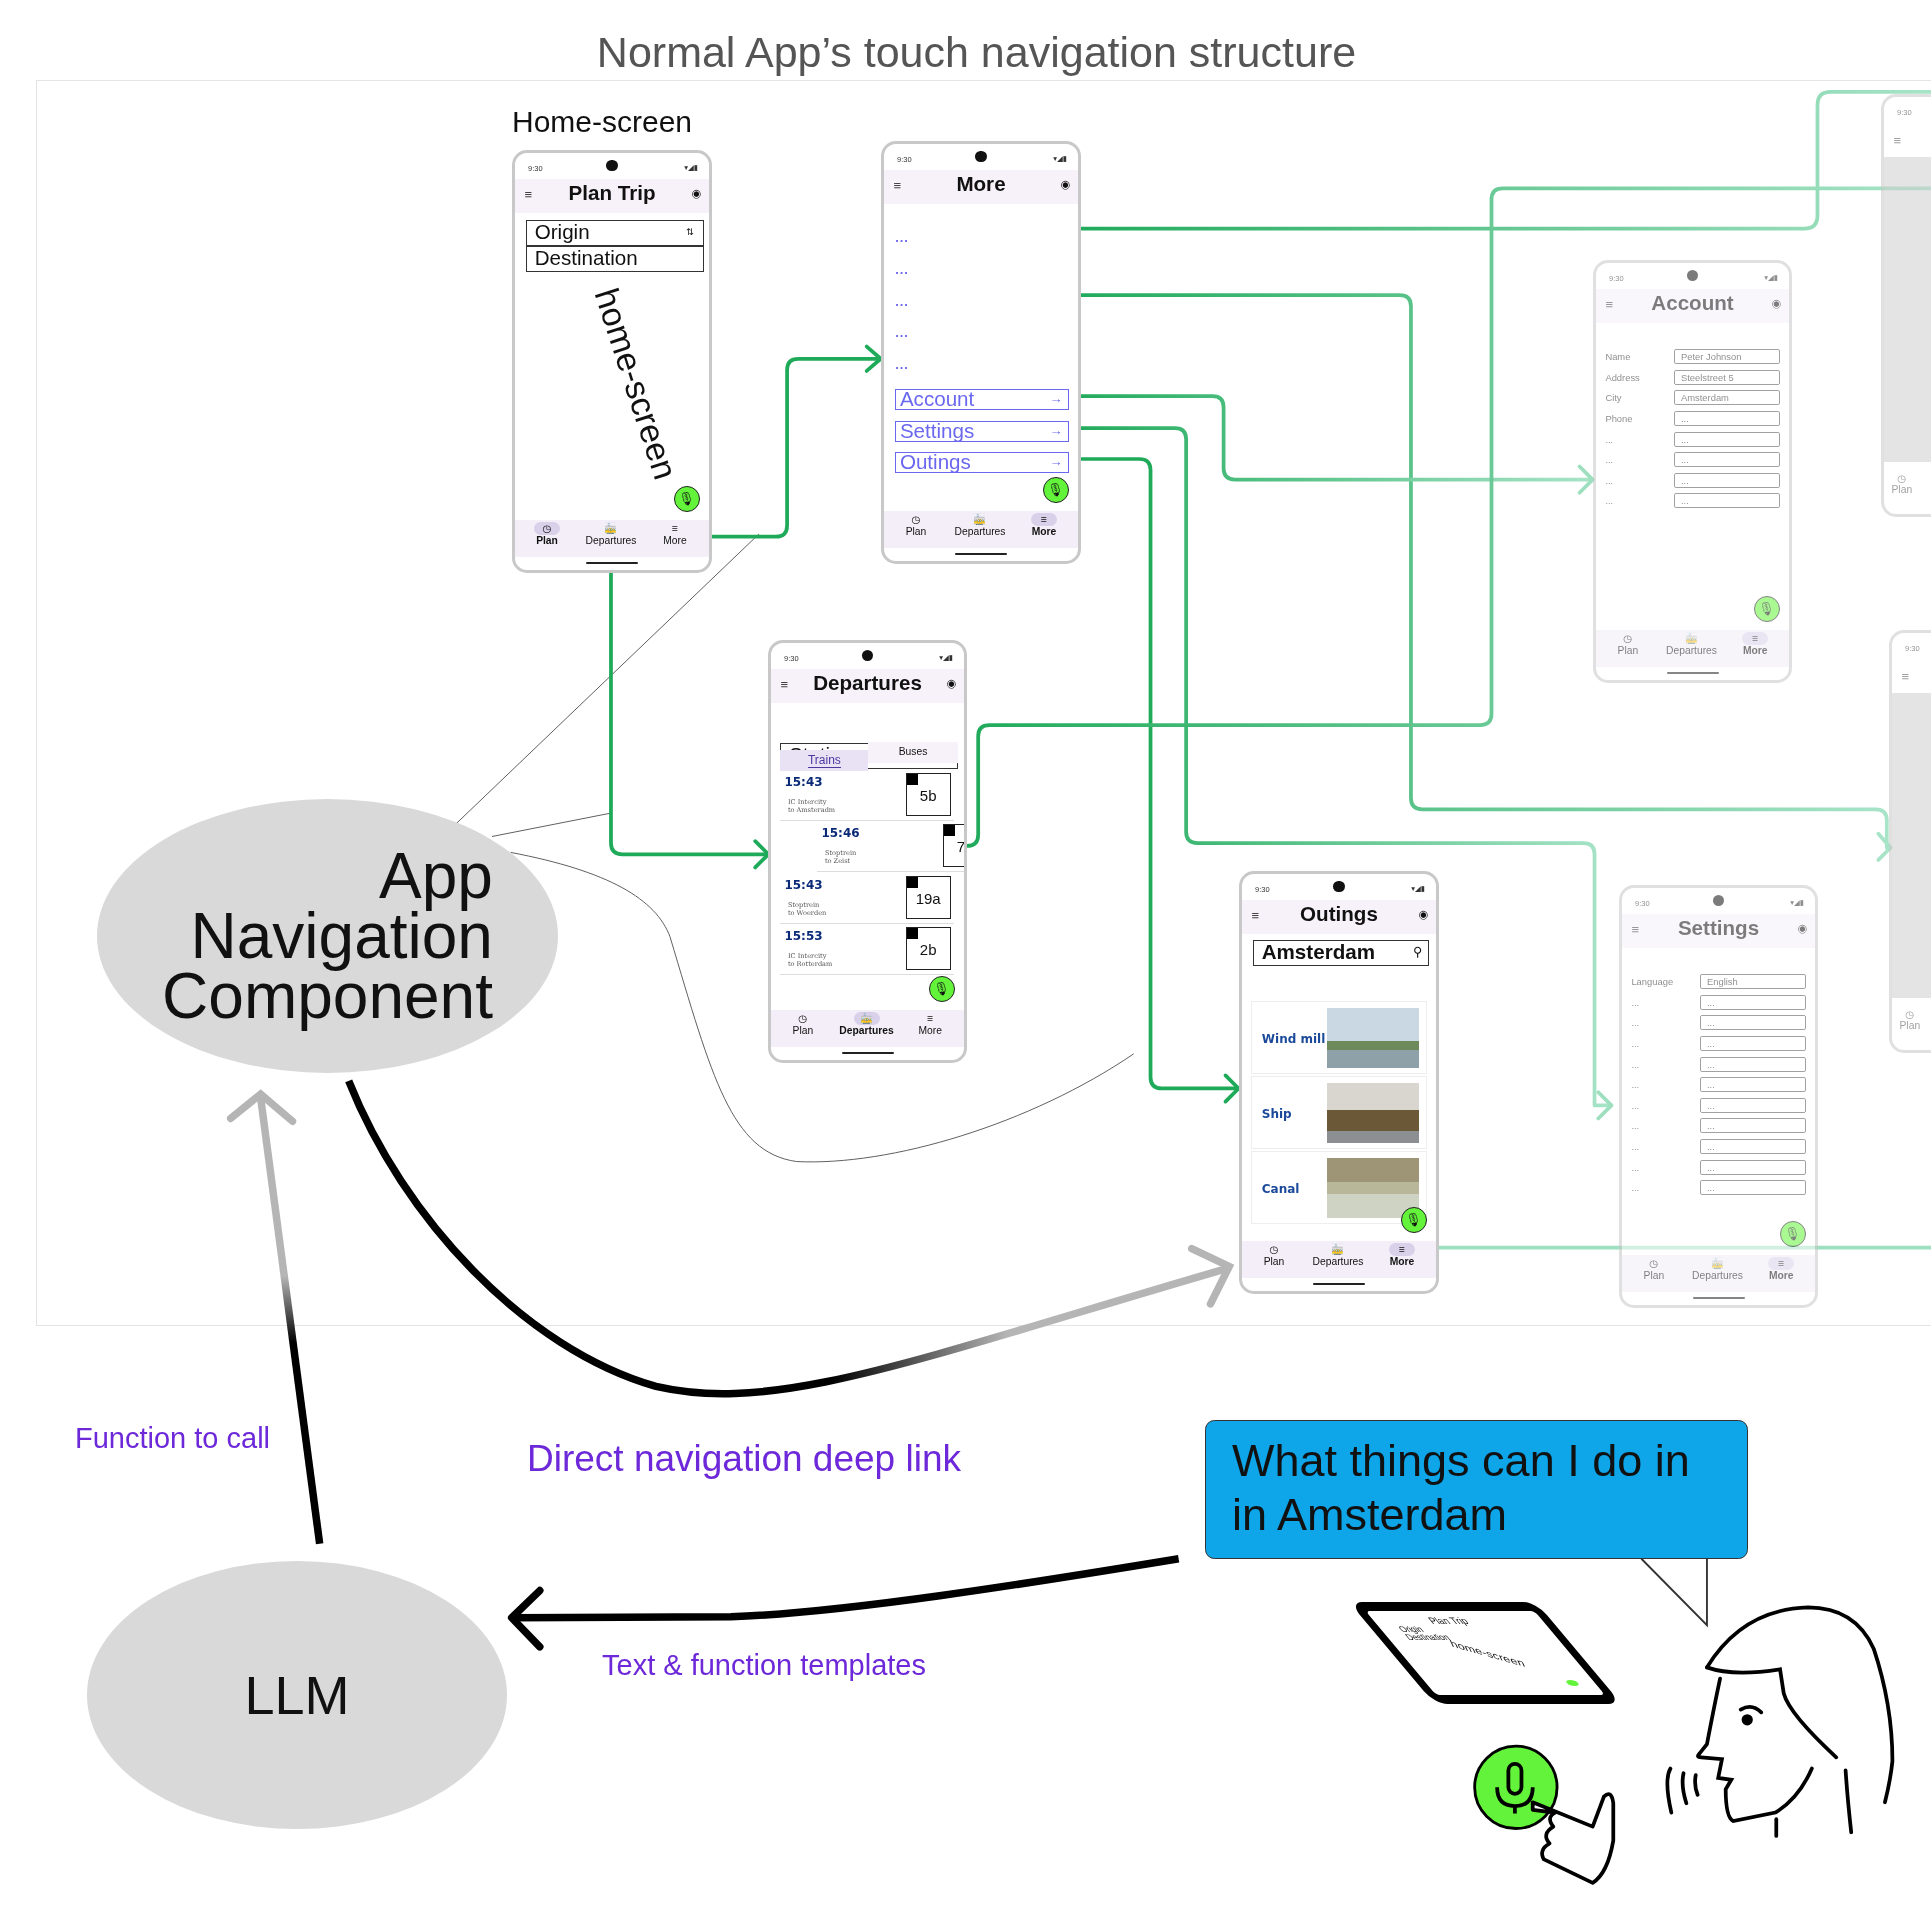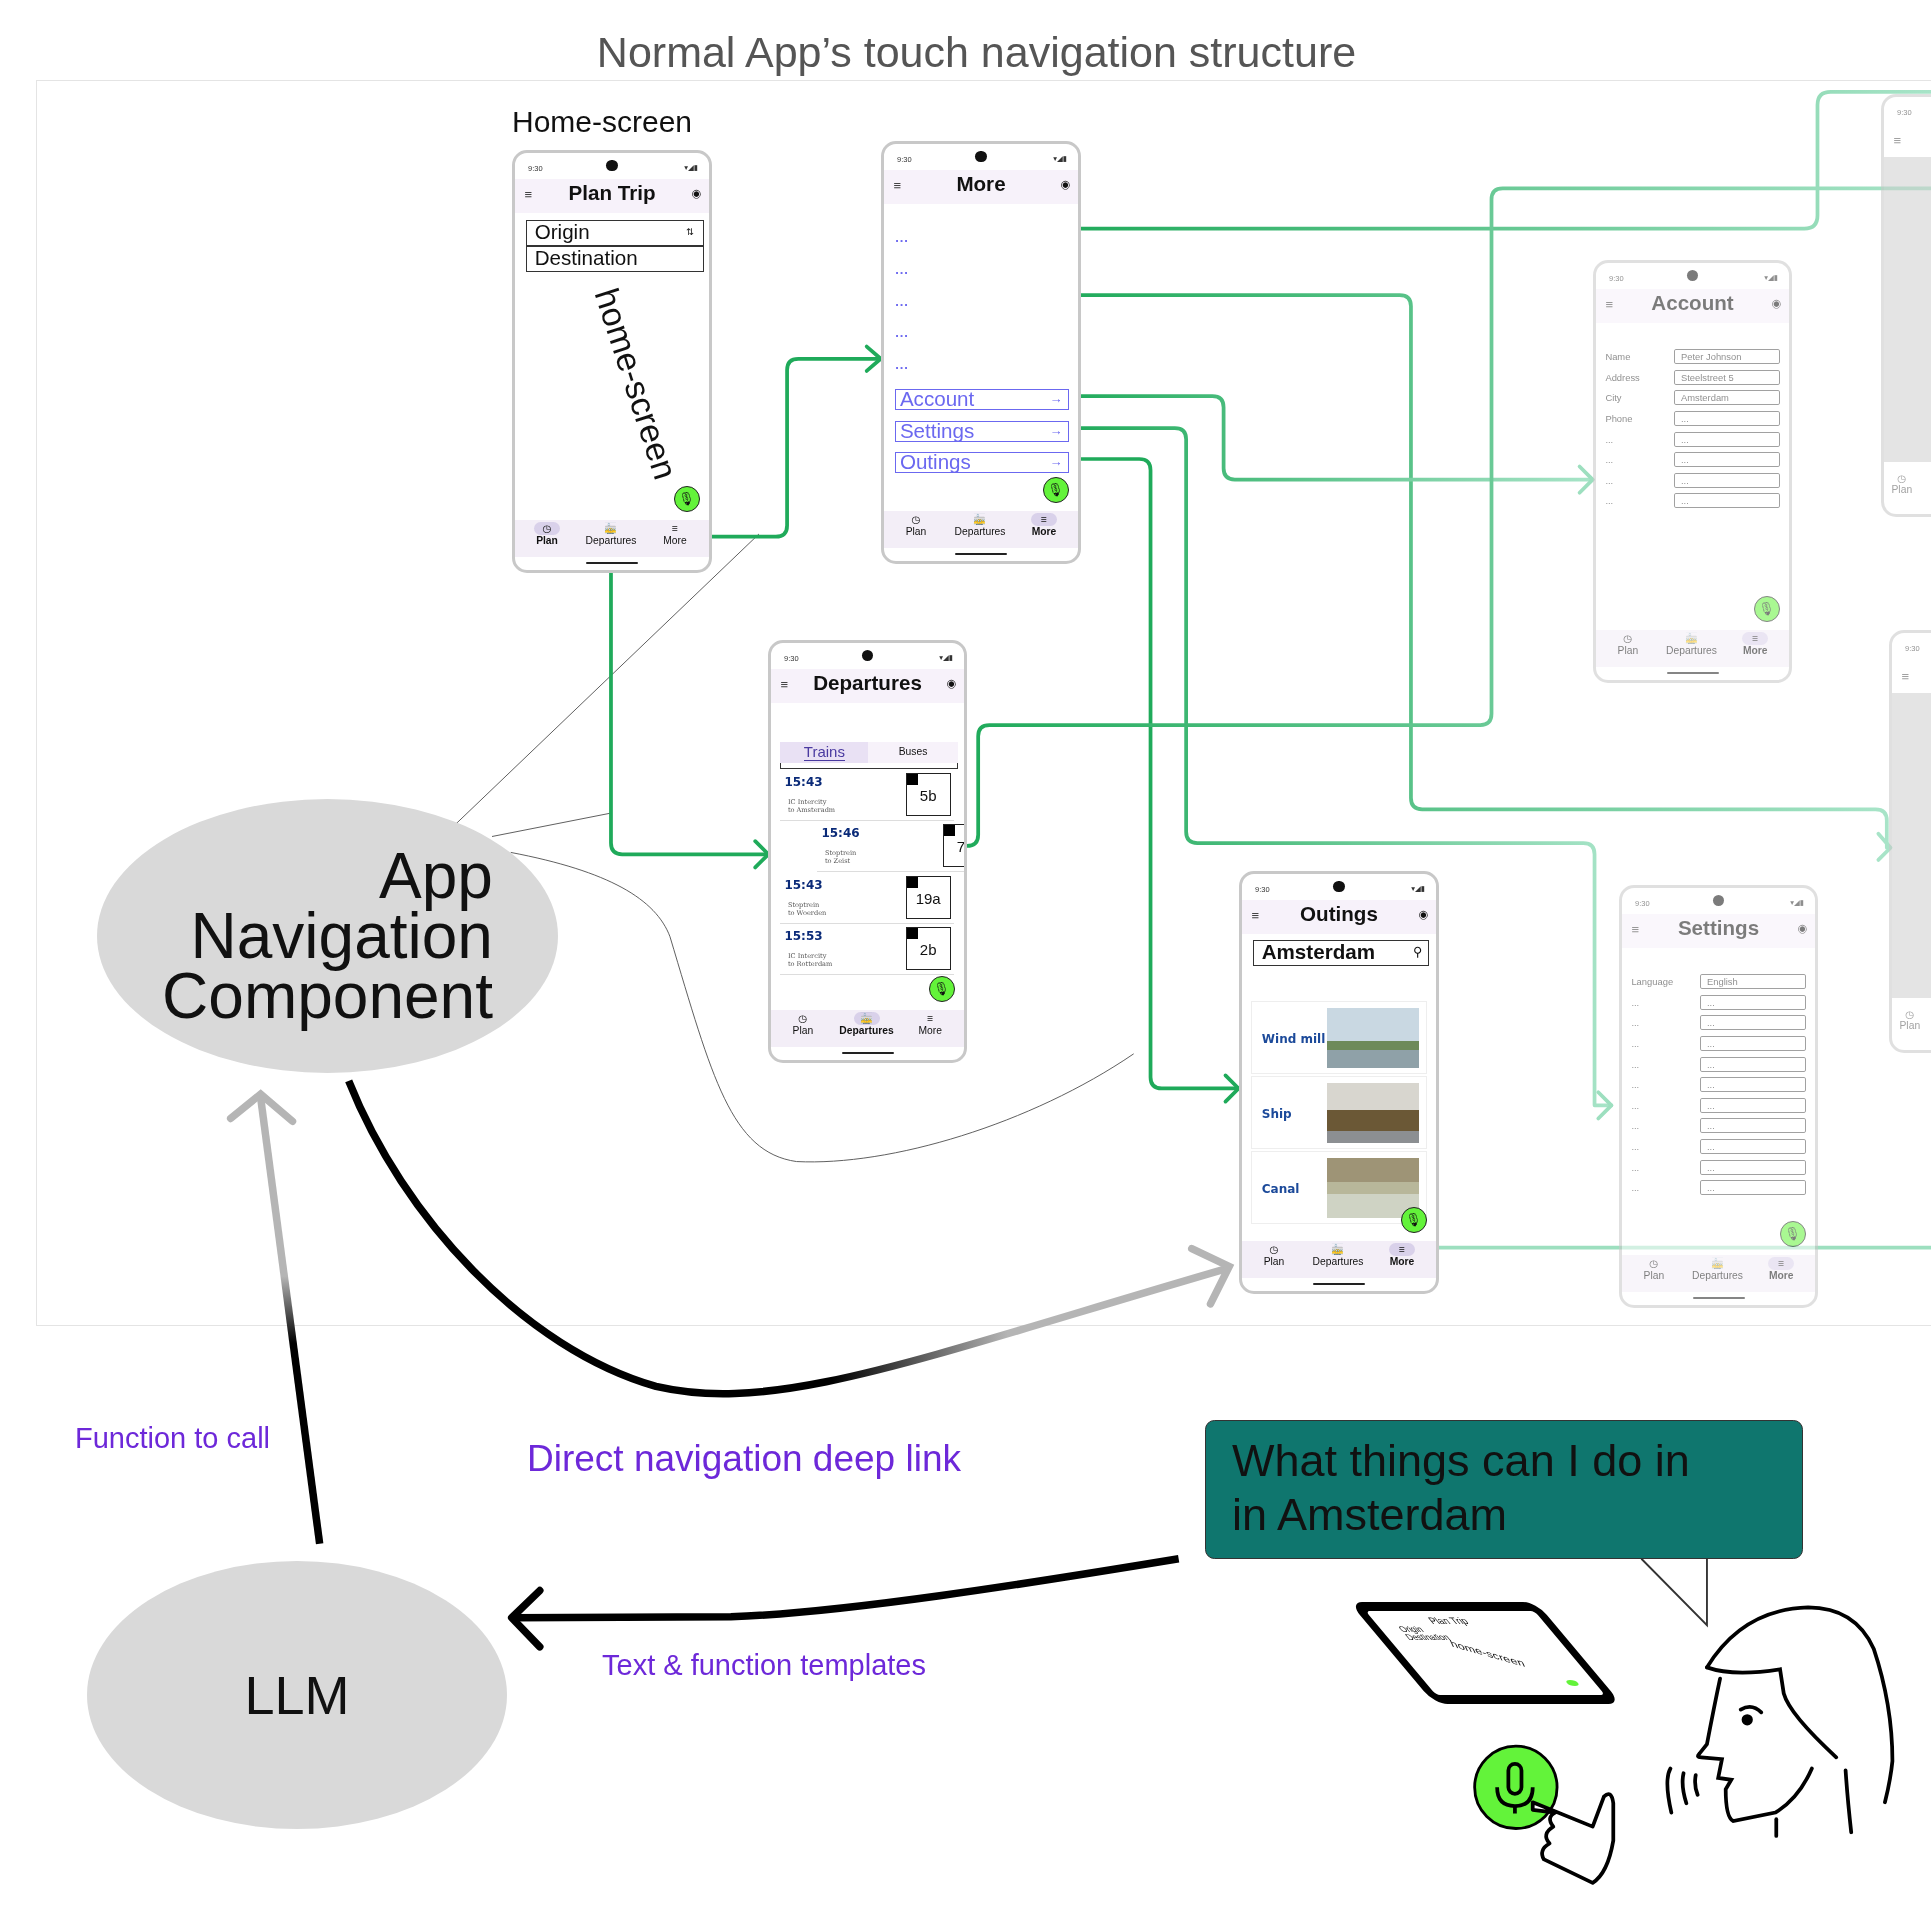--- a/index.html
+++ b/index.html
@@ -36,21 +36,21 @@
   .dep-row .pf{position:absolute;right:3.7px;top:3.7px;width:45px;height:43px;border:1.4px solid #222;box-sizing:border-box;font-size:15px;text-align:center;line-height:43px;}
   .dep-row .pf:before{content:"";position:absolute;left:0;top:0;width:11.2px;height:11.2px;background:#000;}
   .form-row{position:absolute;left:9.4px;right:9.4px;height:15px;font-size:9.4px;color:#333;}
   .form-row .k{position:absolute;left:0;top:1.9px;}
   .form-row .v{position:absolute;left:69px;right:0;height:13px;border:0.9px solid #555;border-radius:1.9px;padding-left:5.6px;line-height:13px;font-size:9.4px;}
   .outing{position:absolute;left:9.4px;width:176px;height:73px;border:0.9px solid #eee;box-sizing:border-box;}
   .outing .n{position:absolute;left:9.4px;top:30px;font-weight:700;color:#1c4a9a;font-size:12px;font-family:"DejaVu Sans",sans-serif;}
   .outing .img{position:absolute;right:7.5px;top:5.6px;width:92px;height:60px;}
   .ellipse{position:absolute;border-radius:50%;background:#d9d9d9;display:flex;align-items:center;justify-content:center;text-align:center;}
   .lbl{position:absolute;font-size:29px;color:#6d28d9;white-space:nowrap;}
-  #bubble{left:1205px;top:1420px;width:598px;height:139px;border:1.9px solid #333;border-radius:9.4px;box-sizing:border-box;background:#0f766e;padding:13px 26px;font-size:45px;line-height:54px;}
+  #bubble{left:1205px;top:1420px;width:543px;height:139px;border:1.9px solid #333;border-radius:9.4px;box-sizing:border-box;background:#0ea5e9;padding:13px 26px;font-size:45px;line-height:54px;}
 </style>
 </head>
 <body>
 
 <div id="diagram-title" class="abs">Normal App’s touch navigation structure</div>
 <div id="canvas-frame" class="abs"></div>
 <div id="home-label" class="abs">Home-screen</div>
 
 <svg class="layer" viewBox="0 0 2062 2039" width="1932" height="1910">
   <defs>
@@ -139,21 +139,21 @@
       <span class="time">9:30</span>
       <span class="cam"></span>
       <span class="sig">▾◢▮</span>
     </div>
   <div class="appbar">
     <span class="menu">≡</span>
     <span class="title">Departures</span>
     <span class="acct">◉</span>
   </div>
   <div class="field" style="left:9.4px;top:66px;width:178px;height:26px;font-size:20.6px;margin-top:34px;"><span>Station name</span><span style="position:absolute;right:5.6px;font-size:9.4px;">🔍</span></div>
-  <div style="position:absolute;left:9.4px;top:99px;width:88px;height:20.6px;background:#e9e1f4;text-align:center;font-size:15px;color:#4a3aa0;line-height:20.6px;"><span style="border-bottom:1.9px solid #4a3aa0;">Trains</span></div>
+  <div style="position:absolute;left:9.4px;top:107px;width:88px;height:20.6px;background:#e9e1f4;text-align:center;font-size:12px;color:#4a3aa0;line-height:20.6px;"><span style="border-bottom:1.9px solid #4a3aa0;">Trains</span></div>
   <div style="position:absolute;left:97px;top:99px;width:90px;height:20.6px;background:#f7f2fa;text-align:center;font-size:10.3px;line-height:20.6px;">Buses</div>
   <div class="dep-row" style="top:126px;">
       <span class="t">15:43</span>
       <span class="d"><span>IC Intercity</span><br><span>to Amsteradm</span></span>
       <span class="pf">5b</span>
     </div>
   <div class="dep-row" style="top:177px;margin-left:37px;">
       <span class="t">15:46</span>
       <span class="d"><span>Stoptrein</span><br><span>to Zeist</span></span>
       <span class="pf">7a</span>

